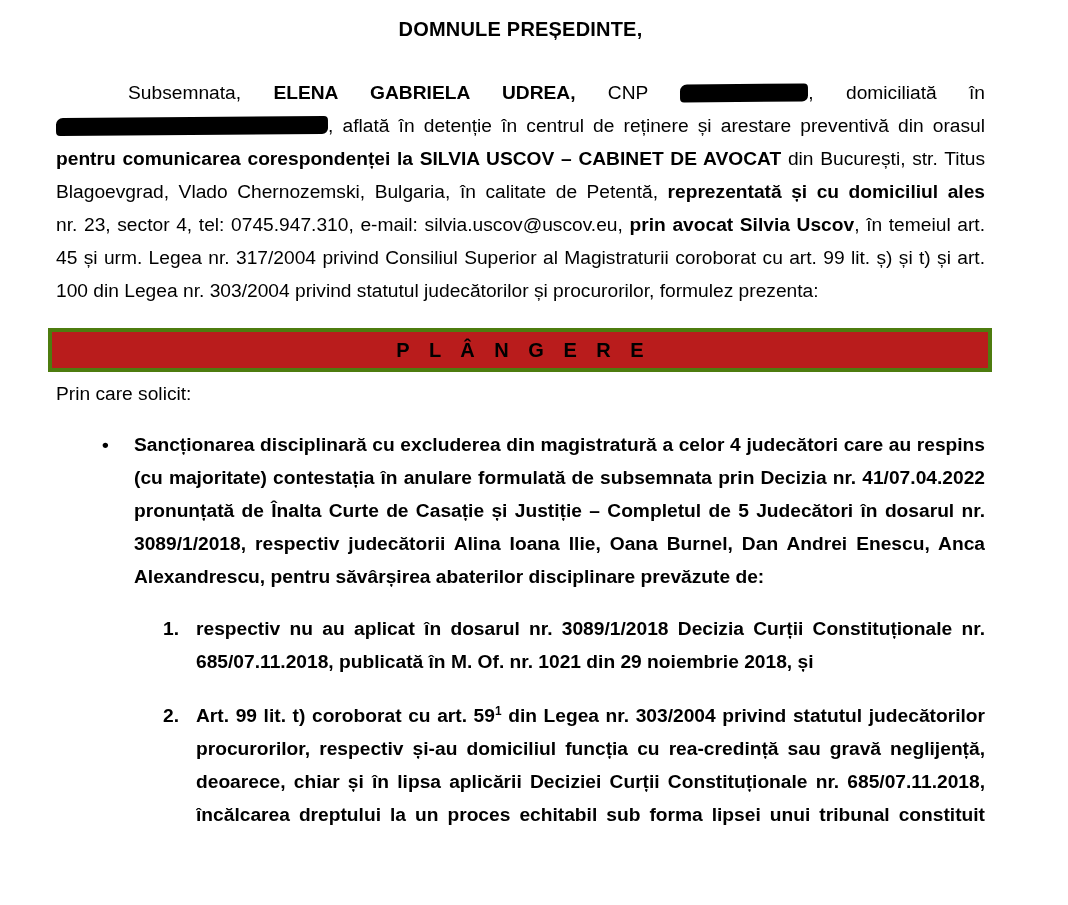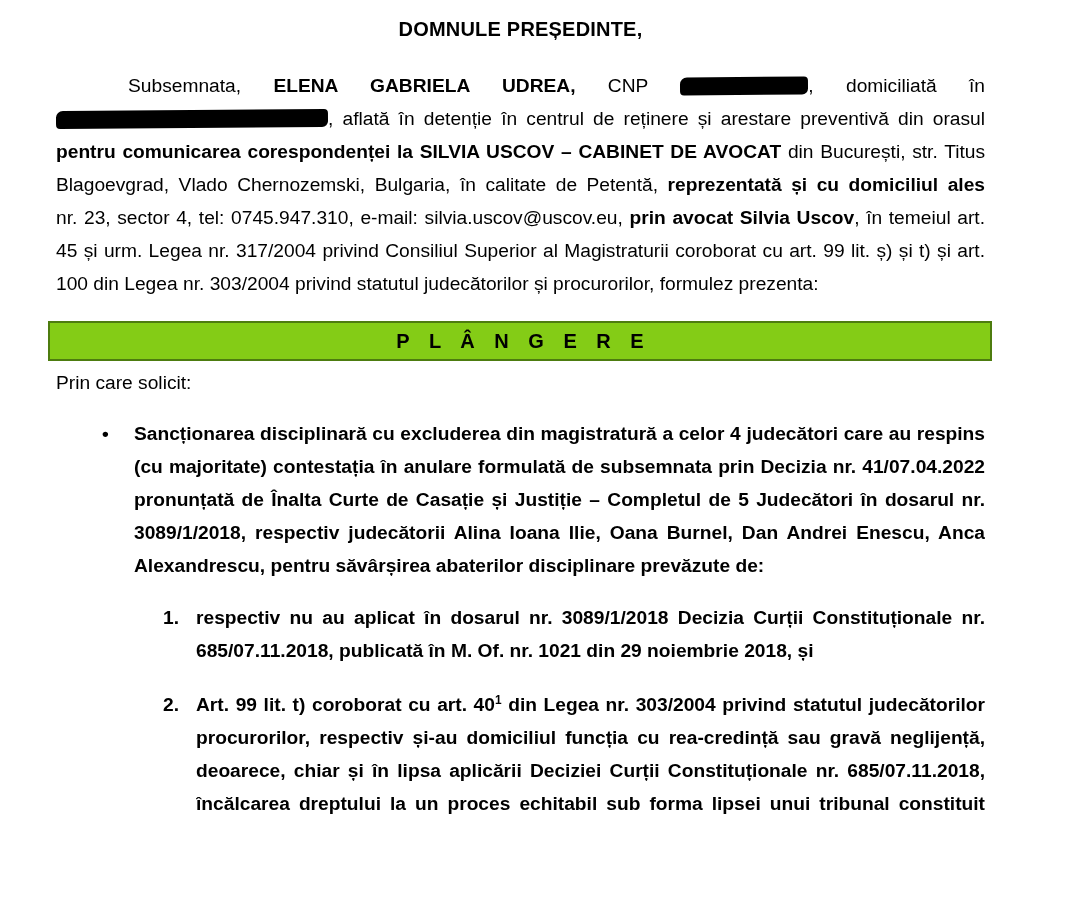--- a/index.html
+++ b/index.html
@@ -47,25 +47,25 @@
     line-height: 0;
   }
   .redact {
     display: inline-block;
     background: #000000;
     height: 18px;
     vertical-align: -3px;
     border-radius: 7px 4px 6px 4px;
     transform: rotate(-0.4deg);
   }
-  .p1 { margin-top: 28px; }
+  .p1 { margin-top: 35px; }
   .heading-box {
     margin: 21px -7px 0 -8px;
-    border: 2px solid #4d7c0f;
-    background: #84cc16;
+    border: 4px solid #4d7c0f;
+    background: #b91c1c;
     height: 36px;
     display: flex;
     align-items: center;
     justify-content: center;
   }
   .heading-box-label {
     font-weight: 700;
     font-size: 20px;
     letter-spacing: 7px;
     padding-left: 7px; 
@@ -130,20 +130,20 @@
     <span class="marker">1.</span>
     <div class="item-lines rich">
         <div class="line"><span>respectiv nu au aplicat în dosarul nr. 3089/1/2018 Decizia Curții Constituționale nr.</span></div>
         <div class="line last"><span>685/07.11.2018, publicată în M. Of. nr. 1021 din 29 noiembrie 2018, și</span></div>
       </div>
   </div>
 
   <div class="list-item num-item-2 b-all">
     <span class="marker">2.</span>
     <div class="item-lines rich">
-        <div class="line"><span>Art. 99 lit. t) coroborat cu art. 40</span><span class="sup">1</span><span> din Legea nr. 303/2004 privind statutul judecătorilor și</span></div>
+        <div class="line"><span>Art. 99 lit. t) coroborat cu art. 59</span><span class="sup">1</span><span> din Legea nr. 303/2004 privind statutul judecătorilor și</span></div>
         <div class="line"><span>procurorilor, respectiv și-au domiciliul funcția cu rea-credință sau gravă neglijență,</span></div>
         <div class="line"><span>deoarece, chiar și în lipsa aplicării Deciziei Curții Constituționale nr. 685/07.11.2018, nu</span></div>
         <div class="line"><span>încălcarea dreptului la un proces echitabil sub forma lipsei unui tribunal constituit prin</span></div>
       </div>
   </div>
 
 </div>
 
 </body></html>

